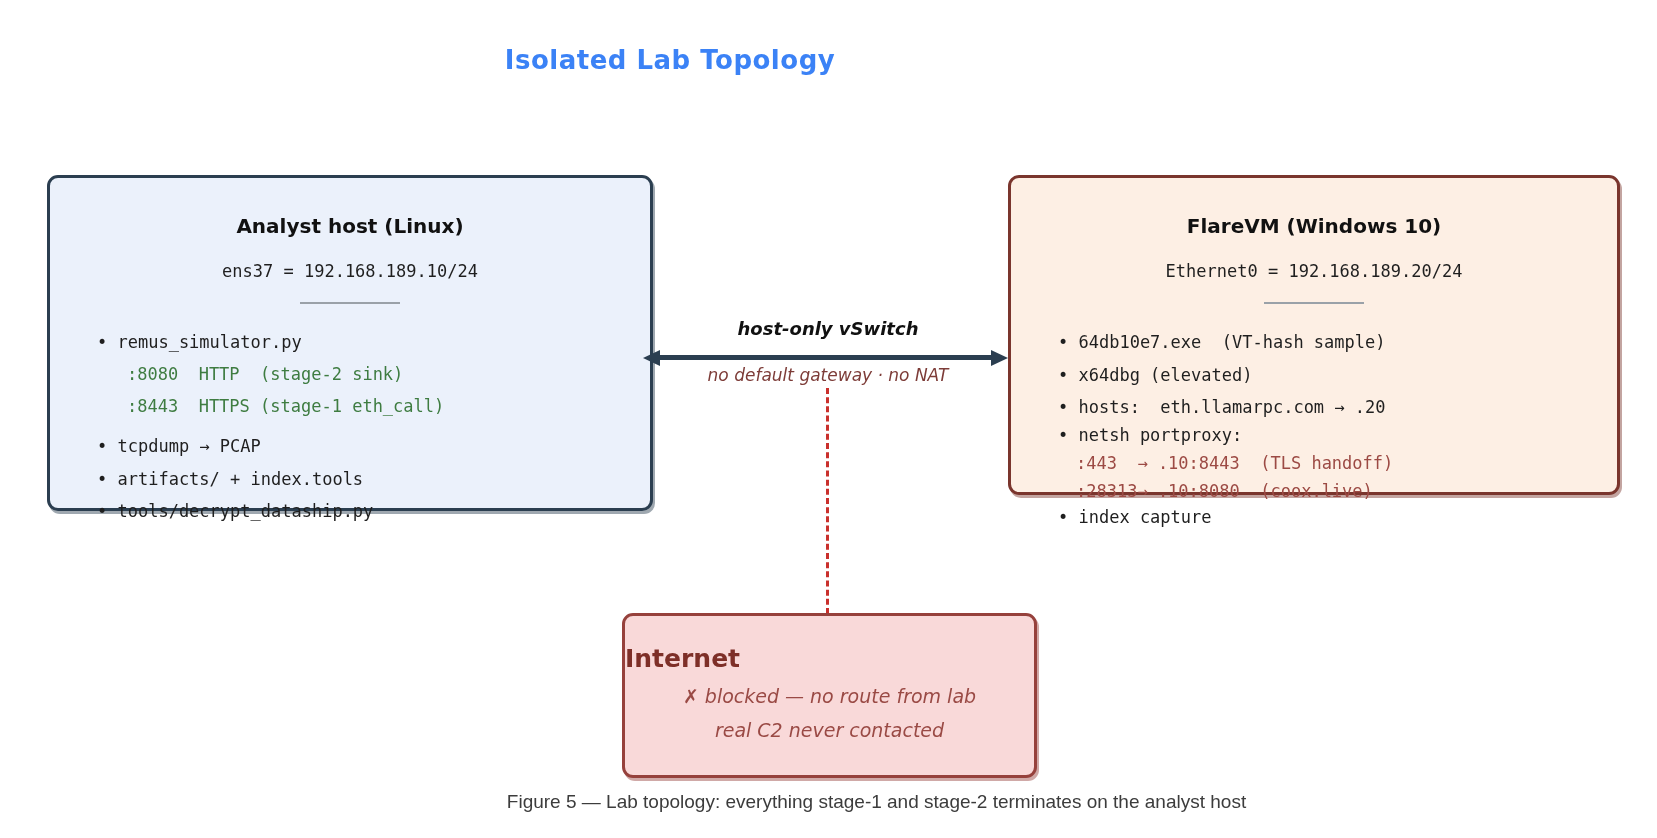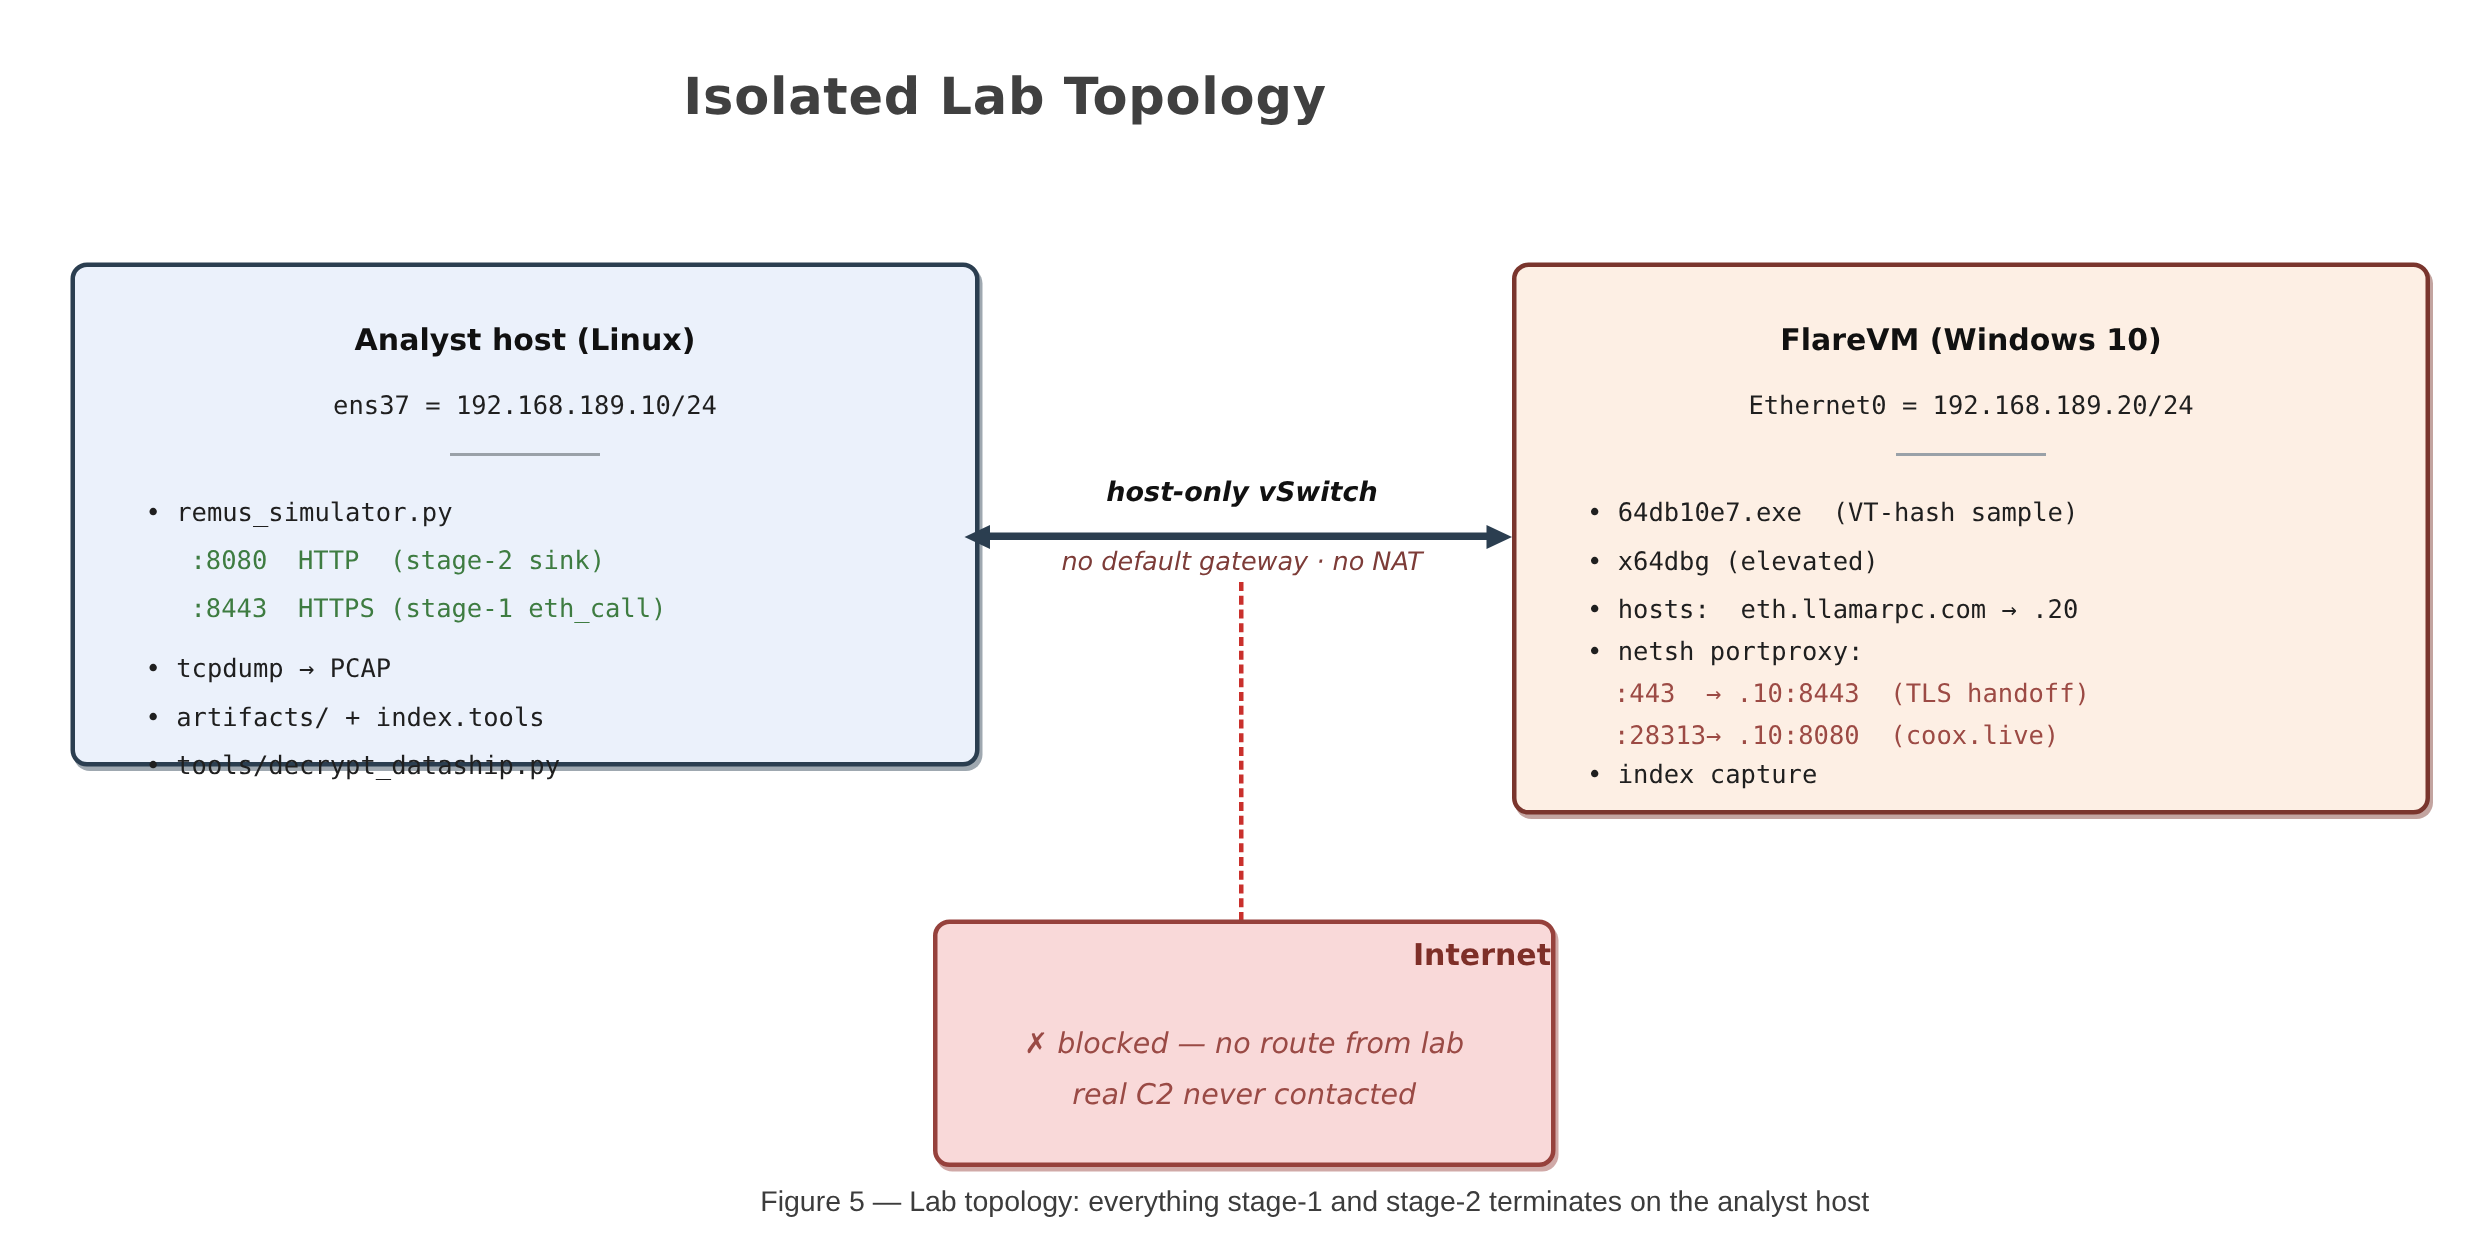--- a/index.html
+++ b/index.html
@@ -8,30 +8,30 @@
     --pink-bg:#f9d9d9; --pink-border:#96413c; --internet-title:#7e2f28; --internet-text:#9a4a45;
     --ink:#1f1f1f; --caption:#3c3c3c;
   }
   html,body{margin:0;padding:0;background:#fff;}
   .canvas{
     position:relative; width:1657px; height:838px; background:#ffffff;
     font-family:"DejaVu Sans",sans-serif; overflow:hidden;
   }
   .main-title{
     position:absolute; top:45px; left:0; width:1340px; text-align:center;
-    font-size:34px; font-weight:bold; color:#404040; margin:0; letter-spacing:0.5px;
+    font-size:26px; font-weight:bold; color:#3b82f6; margin:0; letter-spacing:0.5px;
   }
   .box{position:absolute; border-radius:11px; box-sizing:border-box;}
   .box.analyst{
     left:47px; top:175px; width:606px; height:336px;
     background:var(--blue-bg); border:3px solid var(--navy);
     box-shadow:2px 3px 0 rgba(43,62,80,0.45);
   }
   .box.flarevm{
-    left:1008px; top:175px; width:612px; height:368px;
+    left:1008px; top:175px; width:612px; height:320px;
     background:var(--cream-bg); border:3px solid var(--maroon-border);
     box-shadow:2px 3px 0 rgba(122,53,45,0.45);
   }
   .box-title{
     position:absolute; top:36px; left:0; width:100%; height:28px; text-align:center;
     font-size:20px; font-weight:bold; color:#111;
   }
   .box-iface{
     position:absolute; top:80px; left:0; width:100%; height:26px; text-align:center;
   }
@@ -66,22 +66,22 @@
   .dashed-line{
     position:absolute; left:826px; top:388px; height:226px; width:0;
     border-left:3px dashed var(--red-dashed);
   }
   .box.internet{
     left:622px; top:613px; width:415px; height:165px;
     background:var(--pink-bg); border:3px solid var(--pink-border);
     box-shadow:2px 3px 0 rgba(150,65,60,0.45);
   }
   .internet-title{
-    position:absolute; top:8px; left:0; width:100%; height:28px; text-align:right;
-    font-size:20px; font-weight:bold; color:var(--internet-title);
+    position:absolute; top:28px; left:0; width:100%; height:28px; text-align:left;
+    font-size:25px; font-weight:bold; color:var(--internet-title);
   }
   .internet-line{
     position:absolute; left:0; width:100%; height:27px; text-align:center;
     font-size:19px; font-style:italic; color:var(--internet-text); line-height:27px;
   }
   .internet-line.l1{top:67px;}
   .internet-line.l2{top:101px;}
   .caption{
     position:absolute; top:791px; left:0; width:1657px; text-align:center;
     font-family:"Liberation Sans",sans-serif; font-size:19px; color:var(--caption);margin-left:48px;

